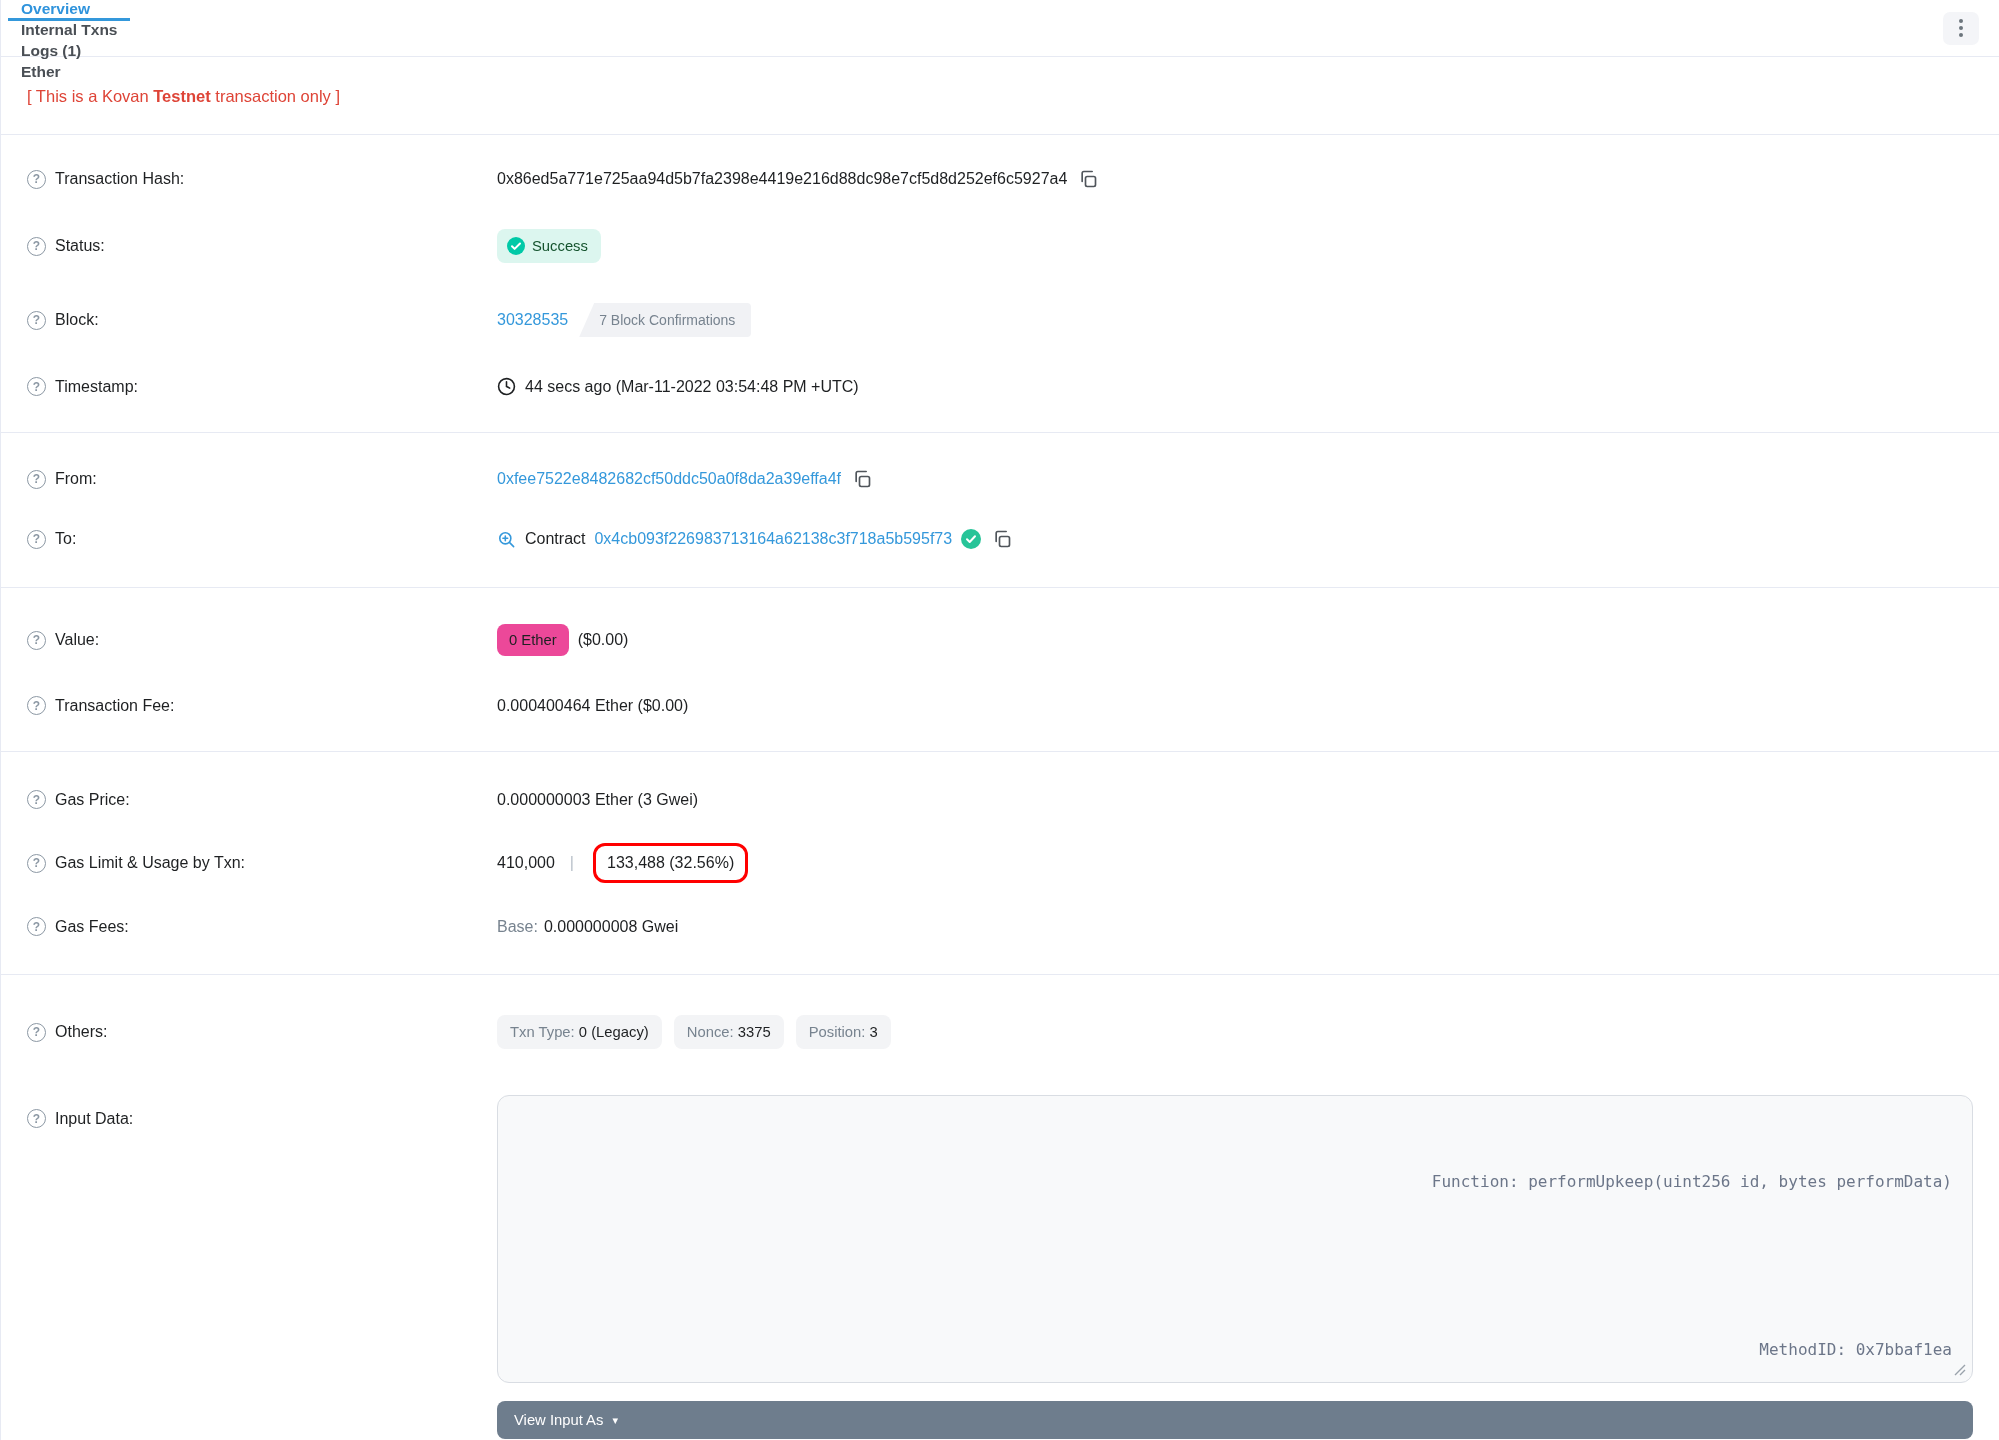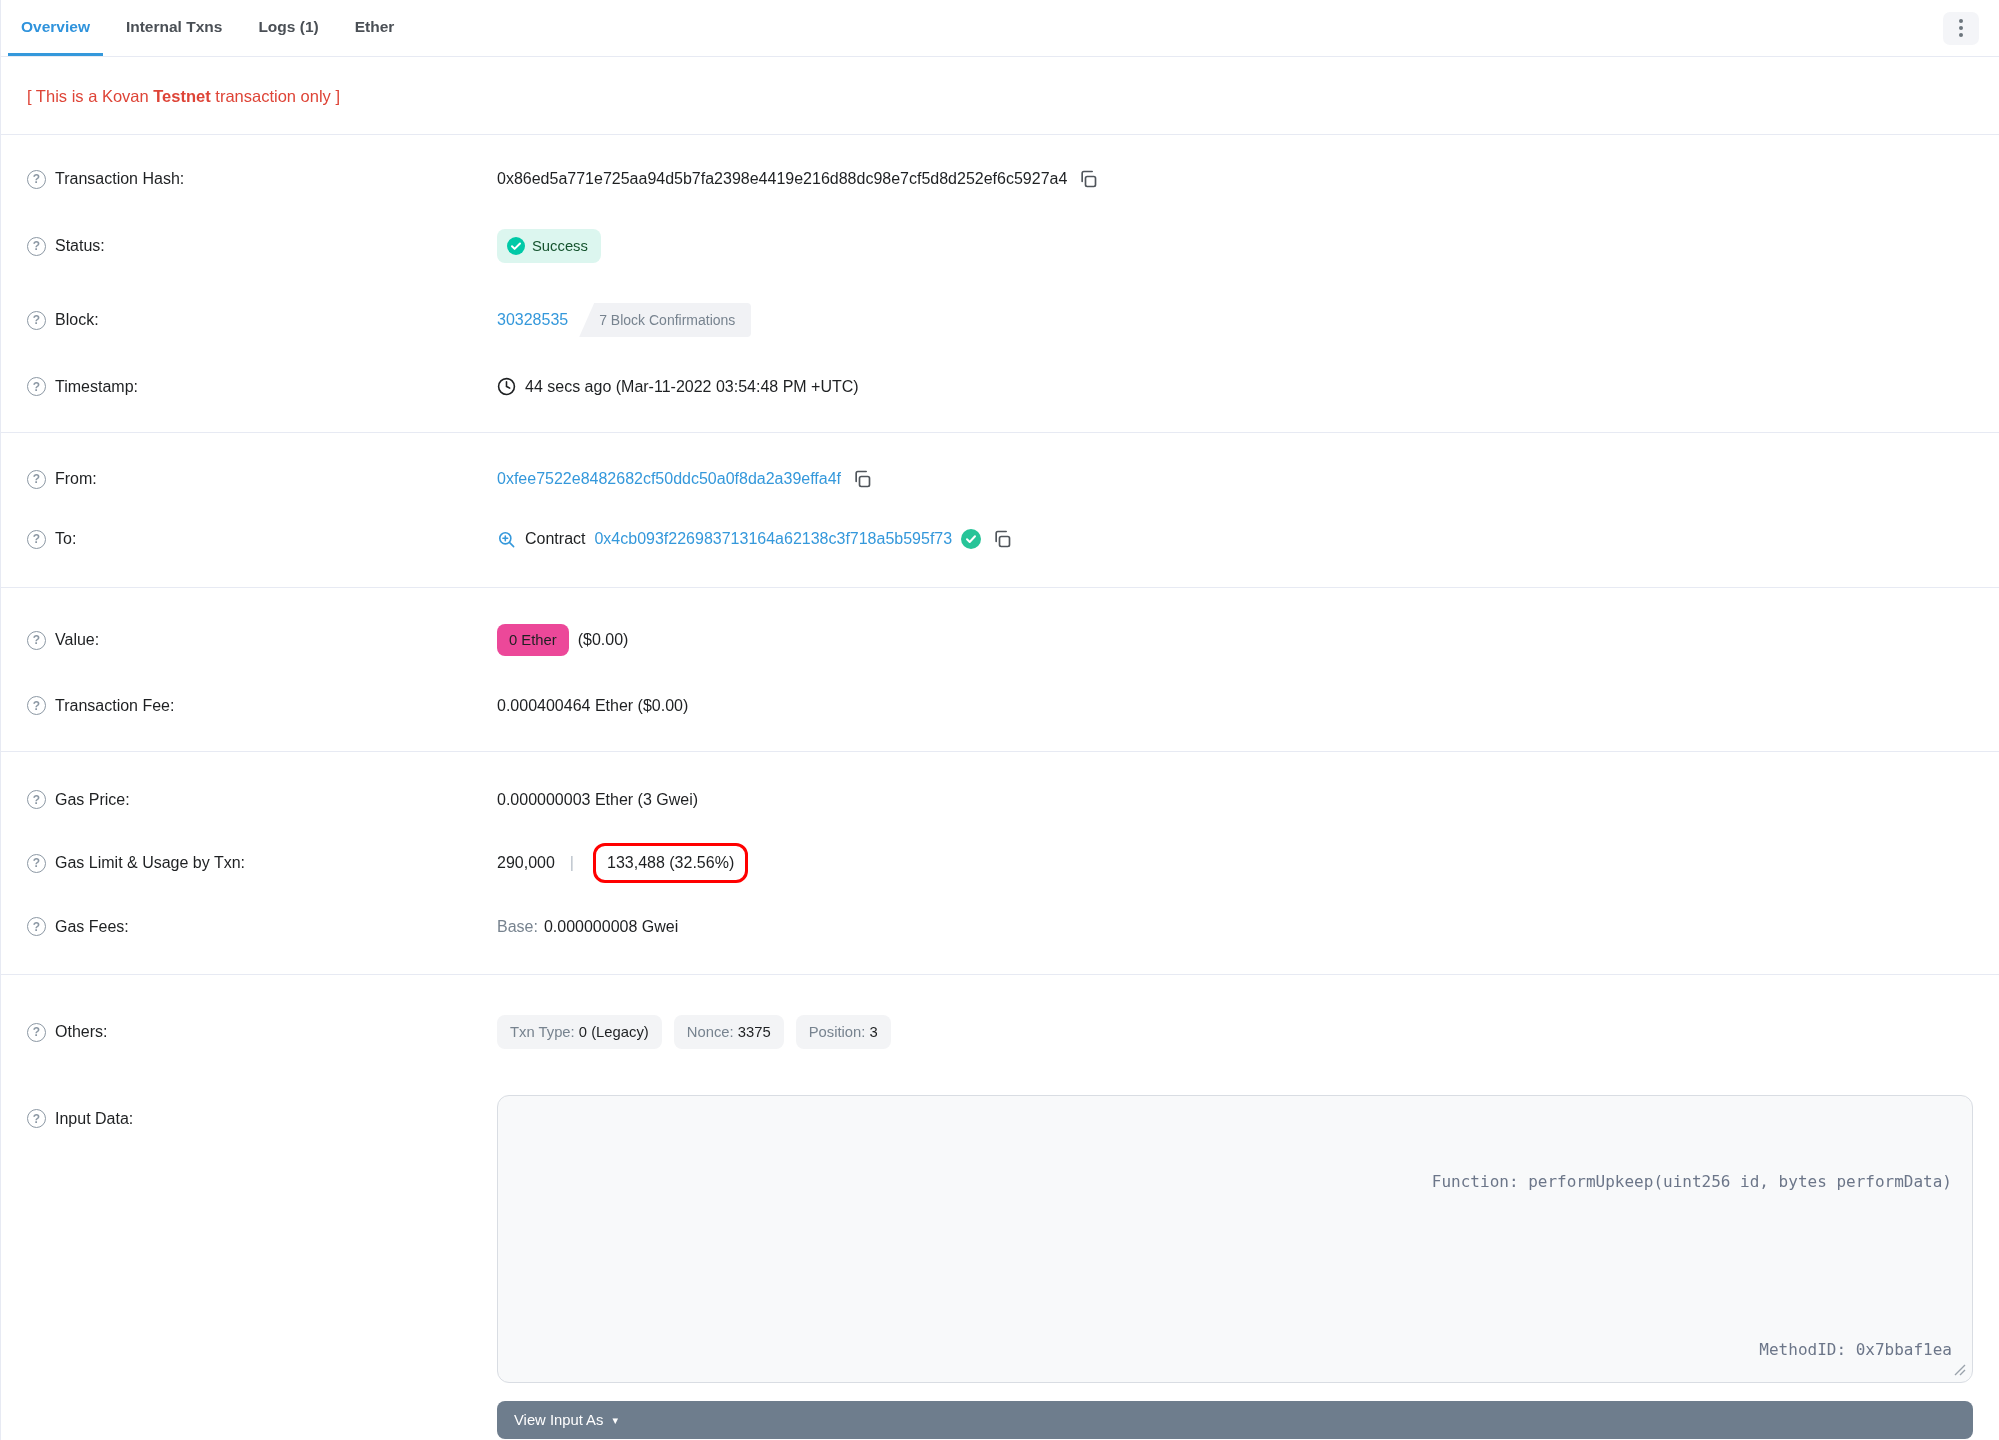--- a/index.html
+++ b/index.html
@@ -3,21 +3,21 @@
 <meta charset="utf-8">
 <style>
   * { margin:0; padding:0; box-sizing:border-box; }
   html,body { width:1999px; height:1440px; background:#ffffff; overflow:hidden;
     font-family:"Liberation Sans", sans-serif; color:#1e2022; }
   .page { width:100%; height:100%; border-left:1px solid #e7eaf3; background:#fff; }
 
   
   .tabbar { display:flex; align-items:center; justify-content:space-between;
     padding:0 20px 0 7px; border-bottom:1px solid #e7eaf3; height:57px; }
-  .tabs { display:flex; align-items:stretch; height:100%; }
+  .tabs { display:flex; align-items:stretch; height:100%;flex-direction:column; }
   .tab { display:flex; align-items:center; padding:0 13px; margin-right:10px;
     font-size:15.5px; font-weight:700; color:#4a4f55; cursor:pointer;
     border-bottom:3px solid transparent; }
   .tab.active { color:#2f93dc; border-bottom-color:#3498db; }
   .kebab-btn { width:36px; height:33px; background:#f4f5f8; border:none; border-radius:7px;
     display:flex; flex-direction:column; align-items:center; justify-content:center; gap:3px; cursor:pointer; }
   .kebab-btn i { width:4px; height:4px; border-radius:50%; background:#6c757d; }
 
   
   .notice { padding:30px 26px 28px 26px; font-size:16.5px; color:#de4437; }
@@ -216,21 +216,21 @@
       <div class="val">
           <span>0.000000003 Ether (3 Gwei)</span>
         </div>
     </div>
     <div class="row tight">
       <div class="lbl">
           <span class="qmark">?</span>
           <span>Gas Limit &amp; Usage by Txn:</span>
         </div>
       <div class="val">
-        <span>290,000</span>
+        <span>410,000</span>
         <span class="sep">|</span>
         <span class="redbox"><span>133,488 (32.56%)</span></span>
       </div>
     </div>
     <div class="row">
       <div class="lbl">
           <span class="qmark">?</span>
           <span>Gas Fees:</span>
         </div>
       <div class="val">

